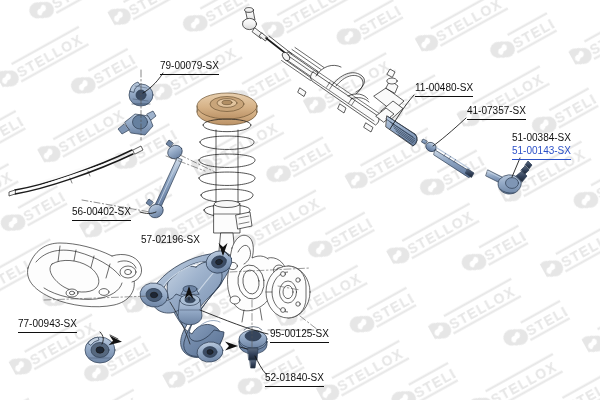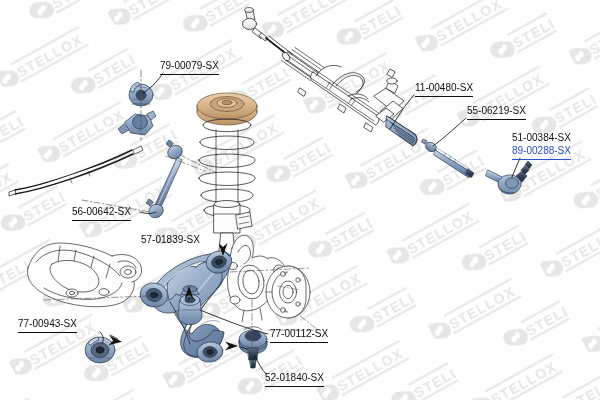--- a/index.html
+++ b/index.html
@@ -417,45 +417,45 @@
 
     <div class="pn" style="left:160px;top:60px;">
       <span class="pn-line">79-00079-SX</span>
     </div>
 
     <div class="pn" style="left:415px;top:82px;">
       <span class="pn-line">11-00480-SX</span>
     </div>
 
     <div class="pn" style="left:467px;top:105px;">
-      <span class="pn-line">55-06219-SX</span>
+      <span class="pn-line">41-07357-SX</span>
     </div>
 
     <div class="pn" style="left:512px;top:132px;">
       <span class="pn-plain">51-00384-SX</span>
     </div>
 
     <div class="pn blue" style="left:512px;top:145px;">
-      <span class="pn-line blue">89-00288-SX</span>
+      <span class="pn-line blue">51-00143-SX</span>
     </div>
 
     <div class="pn" style="left:72px;top:206px;">
-      <span class="pn-line">56-00642-SX</span>
+      <span class="pn-line">56-00402-SX</span>
     </div>
 
     <div class="pn" style="left:141px;top:234px;">
-      <span class="pn-plain">57-01839-SX</span>
+      <span class="pn-plain">57-02196-SX</span>
     </div>
 
     <div class="pn" style="left:18px;top:318px;">
       <span class="pn-line">77-00943-SX</span>
     </div>
 
     <div class="pn" style="left:270px;top:328px;">
-      <span class="pn-line">77-00112-SX</span>
+      <span class="pn-line">95-00125-SX</span>
     </div>
 
     <div class="pn" style="left:265px;top:372px;text-align:center;">
       <span class="pn-line">52-01840-SX</span>
     </div>
 
   </div>
 </div>
 
 </body></html>

